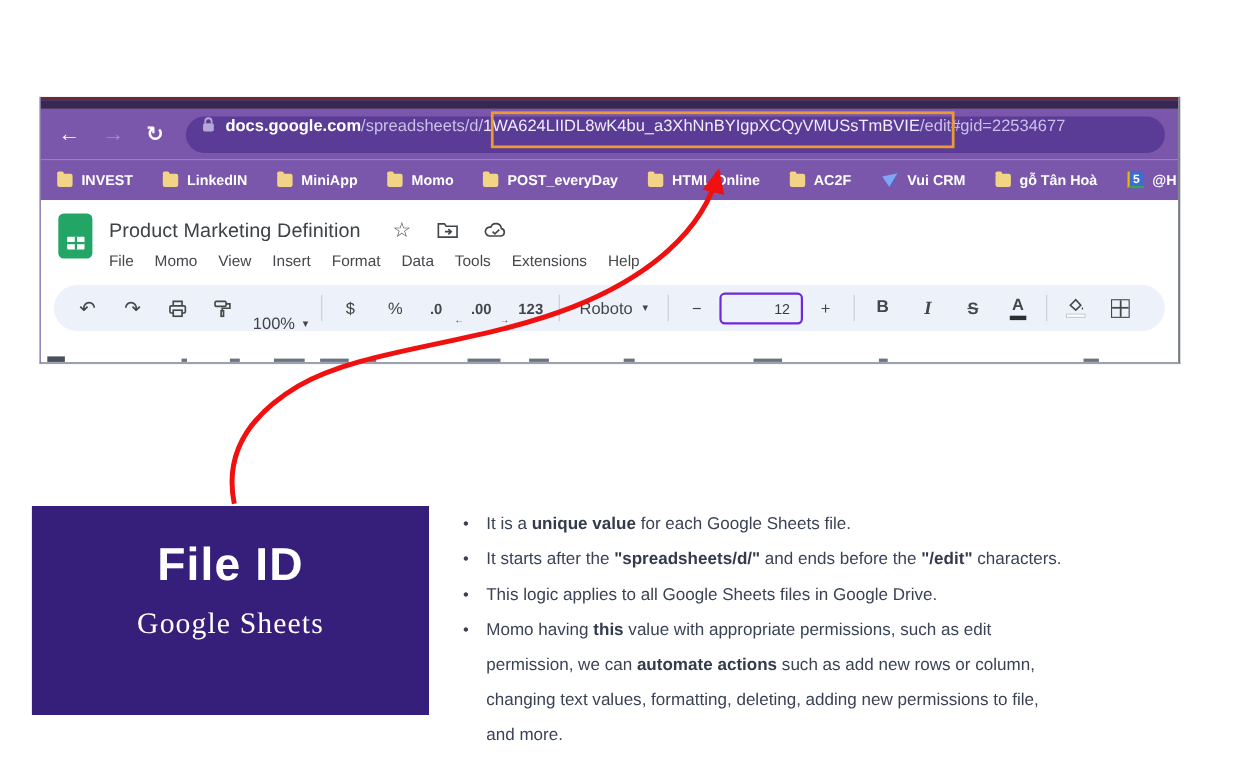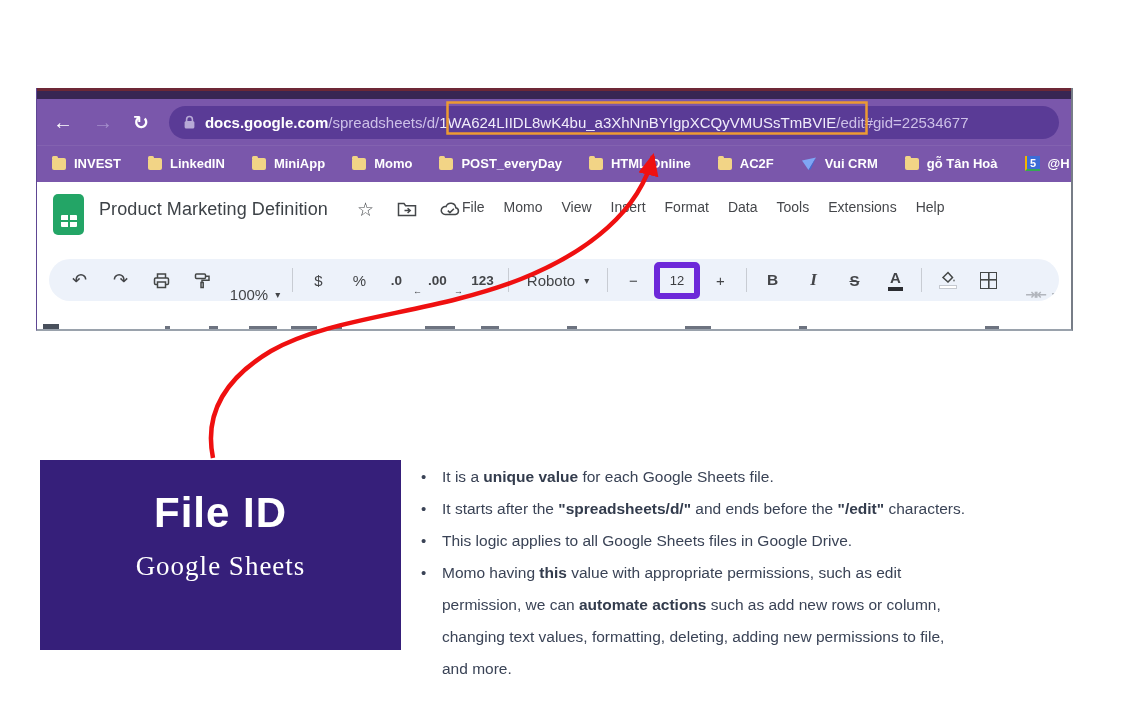--- a/index.html
+++ b/index.html
@@ -10,21 +10,21 @@
   .browser{position:absolute;left:36px;top:88px;width:1037px;height:243px;display:flex;flex-direction:column;
            overflow:hidden;box-sizing:border-box;border-right:2px solid #777d87;border-bottom:2px solid #9aa2ac;
            border-left:1px solid #5e4693;}
   .topline{height:3px;background:var(--window-top-maroon,#6d2836);flex:0 0 auto;}
   .tabstrip{height:8px;background:var(--tab-strip-purple,#382653);flex:0 0 auto;}
   .chrome{height:46px;background:var(--chrome-purple,#7a57ab);display:flex;align-items:center;
           padding:0 12px 0 16px;gap:20px;flex:0 0 auto;}
   .nav{color:#fff;font-size:20px;font-weight:700;line-height:1;cursor:default;}
   .nav.disabled{color:#a58fcc;}
   .addrbar{flex:1;height:33px;border-radius:17px;background:var(--address-bar-purple,#5a3b96);
-           display:flex;align-items:center;padding:0 14px;gap:9px;font-size:15px;white-space:nowrap;
+           display:flex;padding:0 14px;gap:9px;font-size:15px;white-space:nowrap;
            overflow:hidden;min-width:0;}
   .domain{color:#ffffff;font-weight:700;}
   .upath{color:#cdc0e8;}
   .ufile{color:#f1ecfb;}
 
   .bookmarks{height:37px;background:var(--chrome-purple,#7a57ab);display:flex;align-items:center;
              padding:0 15px;gap:27px;white-space:nowrap;overflow:hidden;flex:0 0 auto;
              box-shadow:inset 0 1px 0 rgba(255,255,255,.07);}
   .bm-item{display:flex;align-items:center;gap:8px;color:#fff;font-size:13px;font-weight:700;flex:0 0 auto;}
   .bm-ic{display:inline-flex;align-items:center;justify-content:center;}
@@ -37,21 +37,21 @@
   
   .sheetui{flex:1 1 auto;background:#fff;display:flex;flex-direction:column;min-height:0;}
   .shead{height:72px;box-sizing:border-box;padding:12px 0 0 16px;display:flex;gap:15px;flex:0 0 auto;}
   .slogo{width:31px;height:41px;background:var(--sheets-green,#23a566);border-radius:5px;
          display:flex;align-items:flex-end;justify-content:center;padding-bottom:8px;box-sizing:border-box;}
   .slogo .grid{width:16px;height:12px;border-radius:1px;
     background:
       linear-gradient(var(--sheets-green,#23a566),var(--sheets-green,#23a566)) center/100% 2px no-repeat,
       linear-gradient(var(--sheets-green,#23a566),var(--sheets-green,#23a566)) center/2px 100% no-repeat,
       #ffffff;}
-  .scol{display:flex;flex-direction:row;text-align:center;}
+  .scol{display:flex;flex-direction:column;text-align:center;}
   .titlerow{display:flex;align-items:center;gap:23px;height:30px;}
   .stitle{font-size:18px;color:#3d4247;letter-spacing:.1px;}
   .hicon{color:#44474a;display:inline-flex;align-items:center;}
   .hicon.star{font-size:19px;line-height:1;margin-left:6px;}
   .menubar{display:flex;gap:19px;font-size:14px;color:#45474b;margin-top:5px;}
   .menubar span{cursor:default;}
 
   .toolbar{margin:5px 12px 0;height:42px;background:#edf2fa;border-radius:21px;display:flex;
            align-items:center;padding:0 4px 0 10px;color:#434548;overflow:hidden;flex:0 0 auto;}
   .titem{min-width:41px;height:30px;display:inline-flex;align-items:center;justify-content:center;
@@ -60,42 +60,42 @@
   .titem.font{min-width:88px;gap:9px;}
   .caret{font-size:10px;color:#434548;}
   .vsep{width:1px;height:24px;background:#c8ccd3;margin:0 5px;flex:0 0 auto;}
   .num{position:relative;font-size:13.5px;font-weight:700;}
   .num .sub{position:absolute;right:-1px;bottom:-1px;font-size:9px;font-weight:400;}
   .num .main{padding-right:8px;}
   .tb-b{font-weight:800;font-size:15.5px;}
   .tb-i{font-style:italic;font-family:"Liberation Serif",serif;font-size:17px;font-weight:600;}
   .tb-s{text-decoration:line-through;font-weight:700;}
   .acolor{font-weight:700;font-size:15px;border-bottom:4px solid #2b2d31;line-height:1.15;padding:0 2px;}
-  .sizebox{width:34px;height:25px;border:6px solid #6d28d9;border-radius:5px;display:inline-flex;
-           align-items:center;justify-content:center;font-size:13px;color:#3b3d40;background:#edf2fa;flex:0 0 auto;}
+  .sizebox{width:34px;height:25px;border:2px solid #6d28d9;border-radius:5px;display:inline-flex;
+           align-items:center;justify-content:center;font-size:13px;color:#3b3d40;background:#edf2fa;flex:0 0 auto;padding-left:38px;}
   .fillwrap{display:flex;flex-direction:column;align-items:center;gap:2px;}
   .fillbar{width:18px;height:4px;background:#ffffff;border:1px solid #c5c9d0;box-sizing:border-box;}
   .bordericon{width:15px;height:15px;border:1.6px solid #444746;box-sizing:content-box;
     background:
       linear-gradient(#444746,#444746) center/100% 1.6px no-repeat,
       linear-gradient(#444746,#444746) center/1.6px 100% no-repeat;}
   .merge{color:#b2b6bd;font-size:14px;letter-spacing:-2px;font-weight:700;}
 
   .cliprow{flex:1 1 auto;position:relative;background-repeat:no-repeat;
     background-image:
       linear-gradient(#49505c,#49505c),linear-gradient(#6d7380,#6d7380),linear-gradient(#6d7380,#6d7380),
       linear-gradient(#6d7380,#6d7380),linear-gradient(#6d7380,#6d7380),linear-gradient(#6d7380,#6d7380),
       linear-gradient(#6d7380,#6d7380),linear-gradient(#6d7380,#6d7380),linear-gradient(#6d7380,#6d7380),
       linear-gradient(#6d7380,#6d7380),linear-gradient(#6d7380,#6d7380),linear-gradient(#6d7380,#6d7380);
     background-size:16px 5px,5px 3px,9px 3px,28px 3px,26px 3px,7px 3px,30px 3px,18px 3px,10px 3px,26px 3px,8px 3px,14px 3px;
     background-position:6px bottom,128px bottom,172px bottom,212px bottom,254px bottom,298px bottom,
       388px bottom,444px bottom,530px bottom,648px bottom,762px bottom,948px bottom;}
 
   
-  .card{position:absolute;left:40px;top:460px;width:361px;height:190px;background:var(--card-purple,#361f7a);
+  .card{position:absolute;left:29px;top:460px;width:361px;height:190px;background:var(--card-purple,#361f7a);
         display:flex;flex-direction:column;align-items:center;padding-top:32px;box-sizing:border-box;gap:17px;}
   .card-title{color:#fff;font-size:42px;font-weight:800;letter-spacing:1px;line-height:1;}
   .card-sub{color:#fff;font-family:"Liberation Serif",serif;font-size:27px;font-weight:400;letter-spacing:1px;}
 
   
   .bullets{position:absolute;left:421px;top:461px;width:716px;margin:0;padding:0;list-style:none;
            color:#3a4356;font-size:15.5px;line-height:32px;}
   .bullets li{display:flex;align-items:flex-start;}
   .bdot{flex:0 0 21px;font-size:15px;}
   .btext{flex:1;white-space:pre-wrap;}

